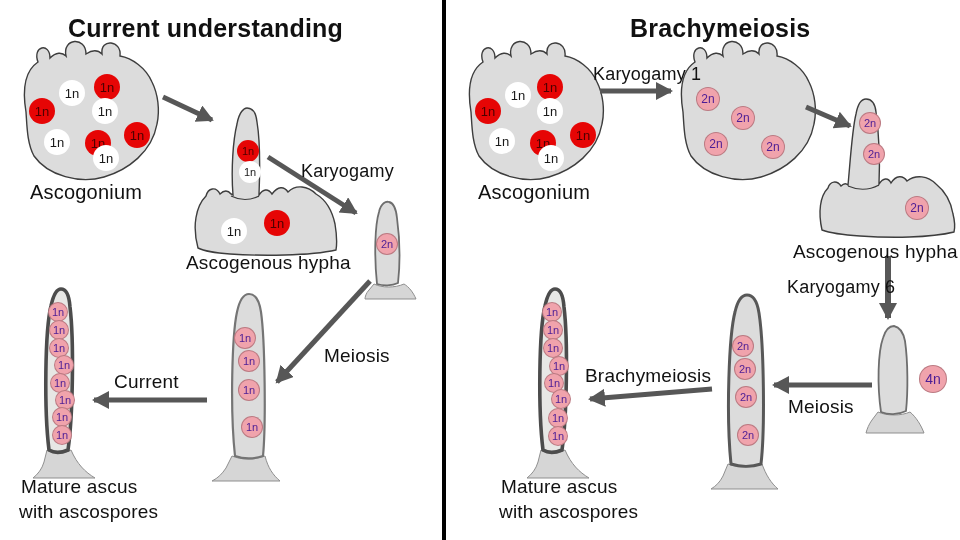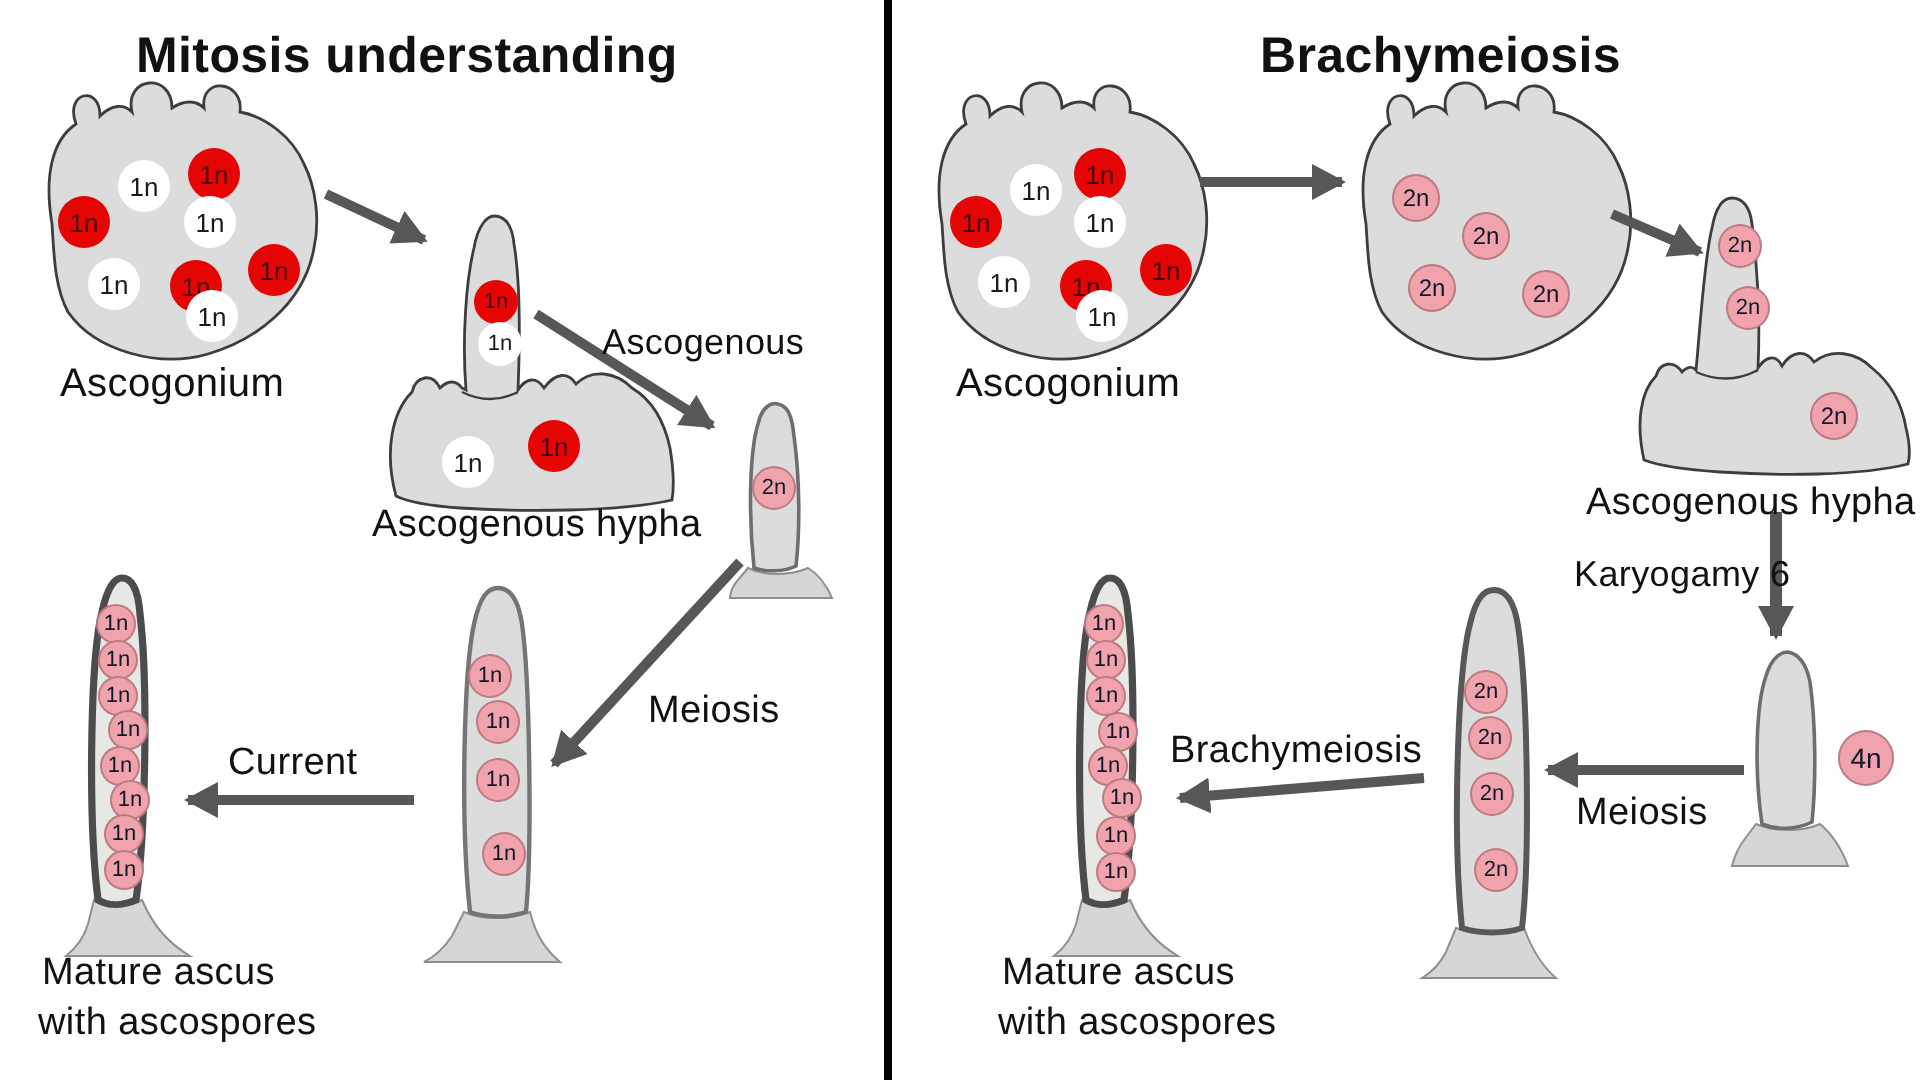--- a/index.html
+++ b/index.html
@@ -16,21 +16,21 @@
   .title{font-size:25px;font-weight:bold;letter-spacing:0.2px;}
   .lbl-lg{font-size:20px;}
   .lbl-sm{font-size:18px;}
   .cell{
     position:absolute;border-radius:50%;
     display:flex;align-items:center;justify-content:center;
     line-height:1;box-sizing:border-box;
   }
   .cell.white{background:var(--white-cell,#fff);color:#1a1a1a;}
   .cell.red{background:var(--red-cell,#e60505);color:#4d0000;}
-  .cell.pink{background:var(--pink-cell,#f0a3ac);color:#0f172a;border:1px solid rgba(146,90,96,0.55);}
+  .cell.pink{background:var(--pink-cell,#f0a3ac);color:#4c1d95;border:1px solid rgba(146,90,96,0.55);}
   .divider{position:absolute;top:0;width:4px;height:540px;background:#000;}
 </style>
 </head>
 <body style="--red-cell: #e60505; --pink-cell: #f0a3ac; --white-cell: #ffffff;">
 
 <div id="stage">
 
   <svg class="shapes" width="960" height="540" viewBox="0 0 960 540">
     <defs>
       <marker id="arr" markerUnits="userSpaceOnUse" markerWidth="22" markerHeight="20" refX="15" refY="9" orient="auto">
@@ -171,32 +171,33 @@
       <div class="cell pink" style="left: 543px; top: 338px; height: 20px; width: 20px; font-size: 11px;">1n</div>
       <div class="cell pink" style="left: 549px; top: 356px; height: 20px; width: 20px; font-size: 11px;">1n</div>
       <div class="cell pink" style="left: 544px; top: 373px; height: 20px; width: 20px; font-size: 11px;">1n</div>
       <div class="cell pink" style="left: 551px; top: 389px; height: 20px; width: 20px; font-size: 11px;">1n</div>
       <div class="cell pink" style="left: 548px; top: 408px; height: 20px; width: 20px; font-size: 11px;">1n</div>
       <div class="cell pink" style="left: 548px; top: 426px; height: 20px; width: 20px; font-size: 11px;">1n</div>
     </div>
 
   <div class="divider" style="left:442px;"></div>
 
-  <div class="lbl title" style="left:68px;top:12px;">Mitosis understanding</div>
+  <div class="lbl title" style="left:68px;top:12px;">Current understanding</div>
   <div class="lbl title" style="left:630px;top:12px;">Brachymeiosis</div>
 
   <div class="lbl lbl-lg" style="left:30px;top:179px;">Ascogonium</div>
-  <div class="lbl lbl-sm" style="left:301px;top:160px;">Ascogenous</div>
+  <div class="lbl lbl-sm" style="left:301px;top:160px;">Karyogamy</div>
   <div class="lbl" style="left:186px;top:251px;">Ascogenous hypha</div>
   <div class="lbl" style="left:324px;top:344px;">Meiosis</div>
   <div class="lbl" style="left:114px;top:370px;">Current</div>
   <div class="lbl" style="left:21px;top:475px;">Mature ascus</div>
   <div class="lbl" style="left:19px;top:500px;">with ascospores</div>
 
   <div class="lbl lbl-lg" style="left:478px;top:179px;">Ascogonium</div>
+  <div class="lbl lbl-sm" style="left:593px;top:63px;">Karyogamy 1</div>
   <div class="lbl" style="left:793px;top:240px;">Ascogenous hypha</div>
   <div class="lbl lbl-sm" style="left:787px;top:276px;">Karyogamy 6</div>
   <div class="lbl" style="left:788px;top:395px;">Meiosis</div>
   <div class="lbl" style="left:585px;top:364px;">Brachymeiosis</div>
   <div class="lbl" style="left:501px;top:475px;">Mature ascus</div>
   <div class="lbl" style="left:499px;top:500px;">with ascospores</div>
 
 </div>
 
 </body></html>

